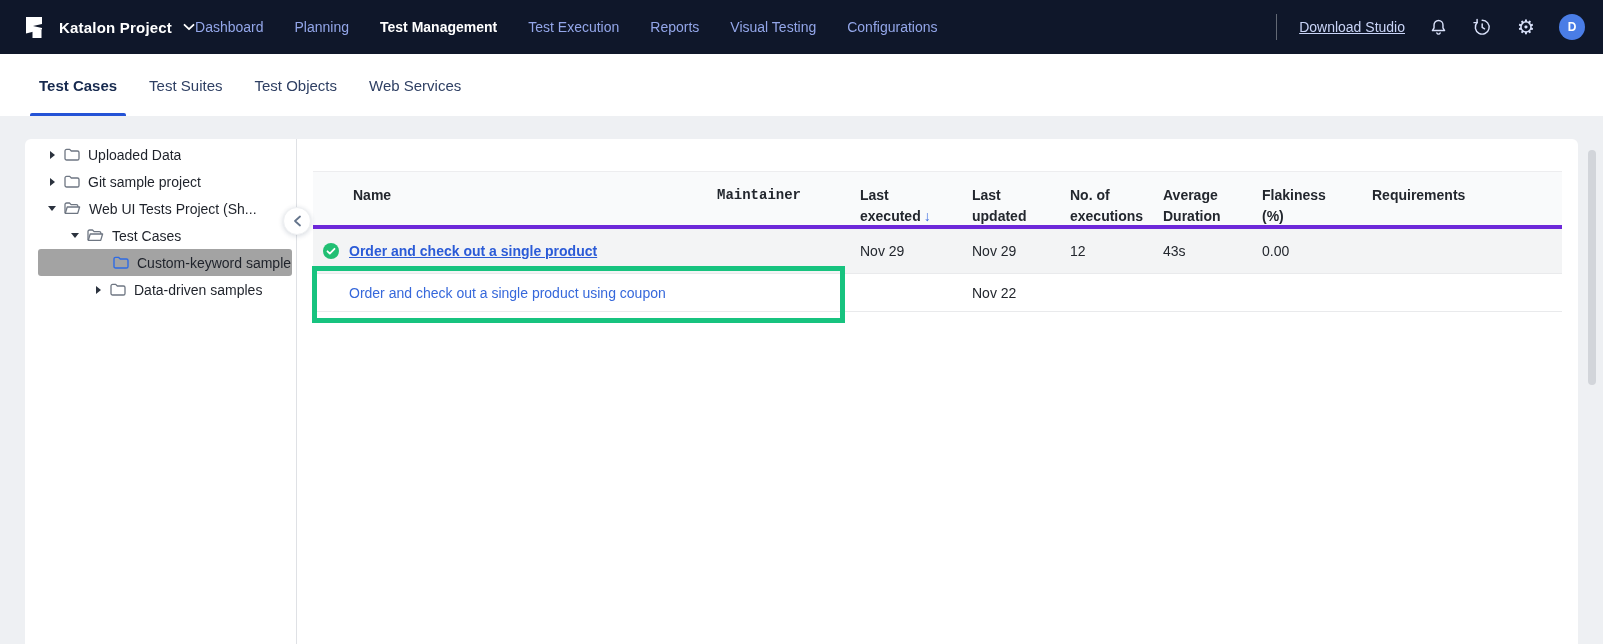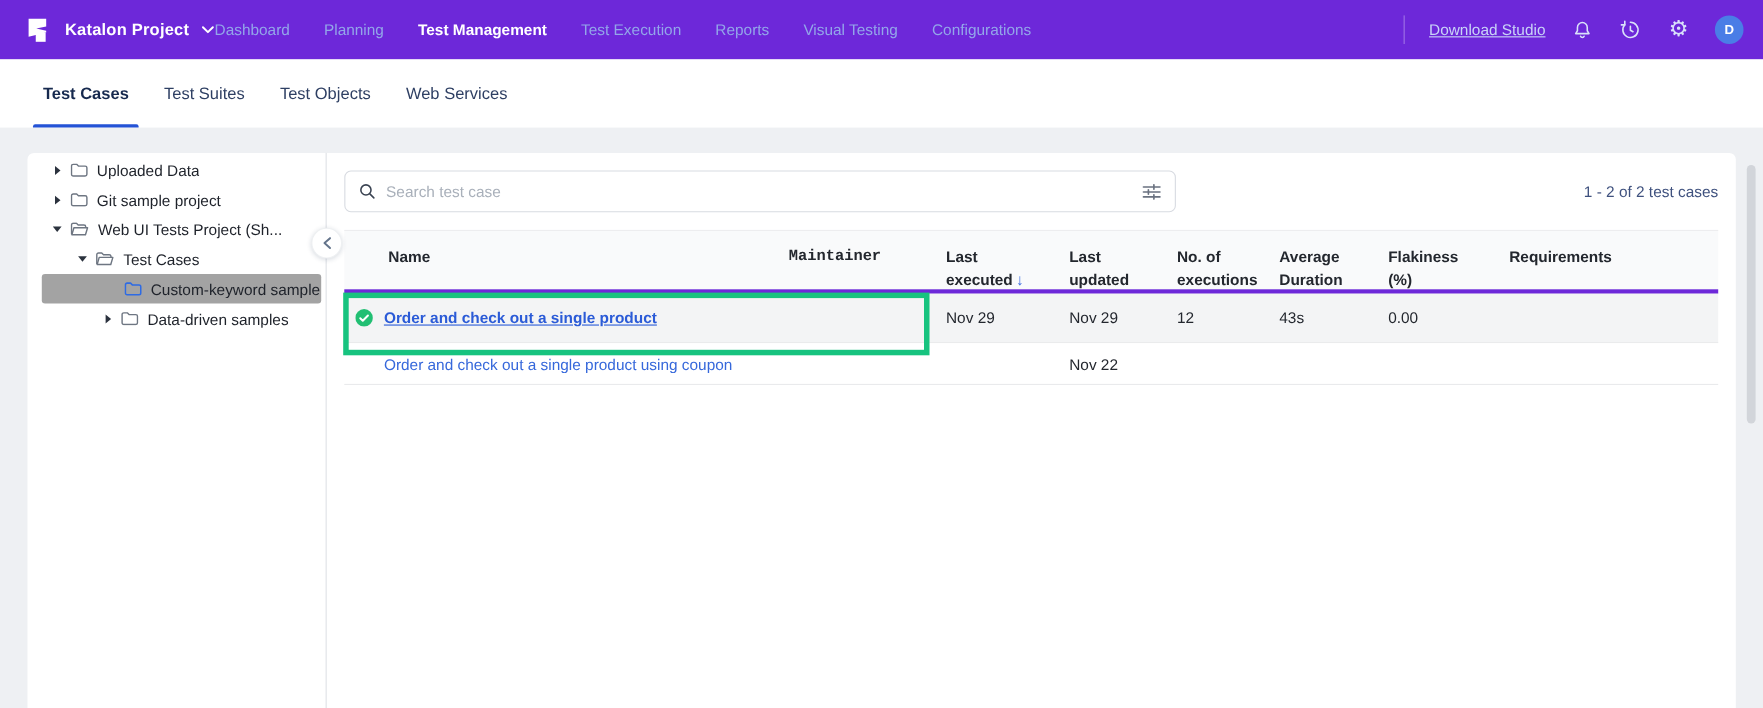--- a/index.html
+++ b/index.html
@@ -1,21 +1,21 @@
 <!DOCTYPE html>
 <html><head>
 <meta charset="utf-8">
 <style>
   * { box-sizing: border-box; margin: 0; padding: 0; }
   html,body { background:#e9ebef; }
   body { font-family:"Liberation Sans", sans-serif; }
   #page { position:relative; width:1603px; height:644px; background:#eef0f3; overflow:hidden; }
 
   
-  .navbar { height:54px; background:#6d28d9; display:flex; align-items:center; padding:0 18px; }
+  .navbar { height:54px; background:#0f172a; display:flex; align-items:center; padding:0 18px; }
   .logo-wrap { width:28px; height:28px; display:flex; align-items:center; justify-content:center; }
   .project-name { color:#ffffff; font-size:15px; font-weight:bold; margin-left:13px; letter-spacing:.2px; }
   .proj-chevron { margin-left:11px; display:flex; align-items:center; }
   .nav-items { display:flex; align-items:center; gap:31px; }
   .nav-item { font-size:14px; color:#93a6e9; cursor:pointer; white-space:nowrap; }
   .nav-item.active { color:#ffffff; font-weight:bold; }
   .nav-right { margin-left:auto; display:flex; align-items:center; gap:22px; color:#d9e1fa; }
   .nav-divider { width:1px; height:26px; background:rgba(255,255,255,.35); }
   .download-studio { font-size:14px; color:#c9d4f7; white-space:nowrap; cursor:pointer;text-decoration:underline; }
   .nav-icon { display:flex; align-items:center; justify-content:center; width:22px; height:22px; cursor:pointer; }
@@ -216,40 +216,20 @@
     </div>
 
     <div class="collapse-btn">
       <svg width="9" height="12" viewBox="0 0 9 12" fill="none" stroke="#64748b" stroke-width="1.8" stroke-linecap="round" stroke-linejoin="round">
           <path d="M7 1.5 L2 6 L7 10.5"></path>
         </svg>
     </div>
 
     <div class="main">
 
-      <div class="toolbar">
-        <div class="searchbox">
-          <svg width="16" height="16" viewBox="0 0 18 18" fill="none" stroke="#3a4352" stroke-width="1.6" stroke-linecap="round">
-            <circle cx="7.5" cy="7.5" r="5.2"></circle>
-              <path d="M11.5 11.5 L15.6 15.6"></path>
-          </svg>
-          <input type="text" placeholder="Search test case" style="">
-          <span class="filter-ic">
-            <svg width="18" height="15" viewBox="0 0 18 15" fill="none" stroke="#6a7280" stroke-width="1.5" stroke-linecap="round">
-              <path d="M1.5 3 H16.5"></path>
-                <path d="M11 1 V5"></path>
-              <path d="M1.5 7.5 H16.5"></path>
-                <path d="M6 5.5 V9.5"></path>
-              <path d="M1.5 12 H16.5"></path>
-                <path d="M11 10 V14"></path>
-            </svg>
-          </span>
-        </div>
-        <span class="result-count">1 - 2 of 2 test cases</span>
-      </div>
 
       <div class="table">
         <div class="thead">
           <div class="th col-name">Name</div>
           <div class="th col-maintainer">Maintainer</div>
           <div class="th col-lastexec"><span>Last
 executed</span><span class="sort-arrow">↓</span></div>
           <div class="th col-lastupd">Last
 updated</div>
           <div class="th col-exec">No. of

